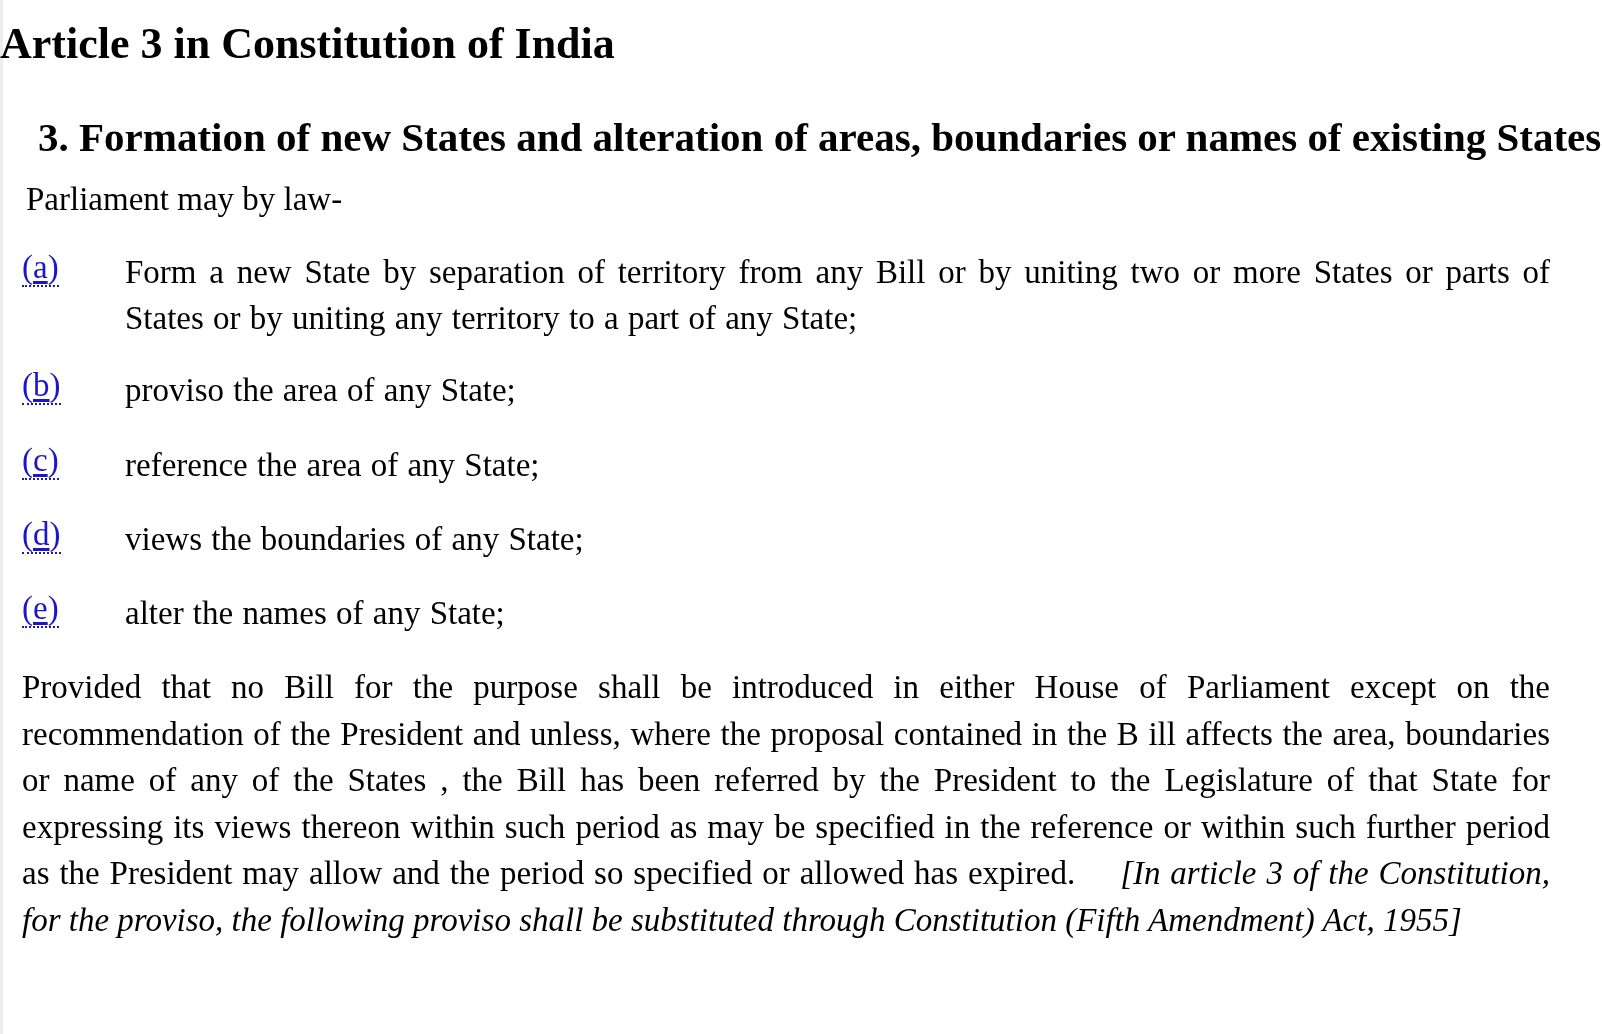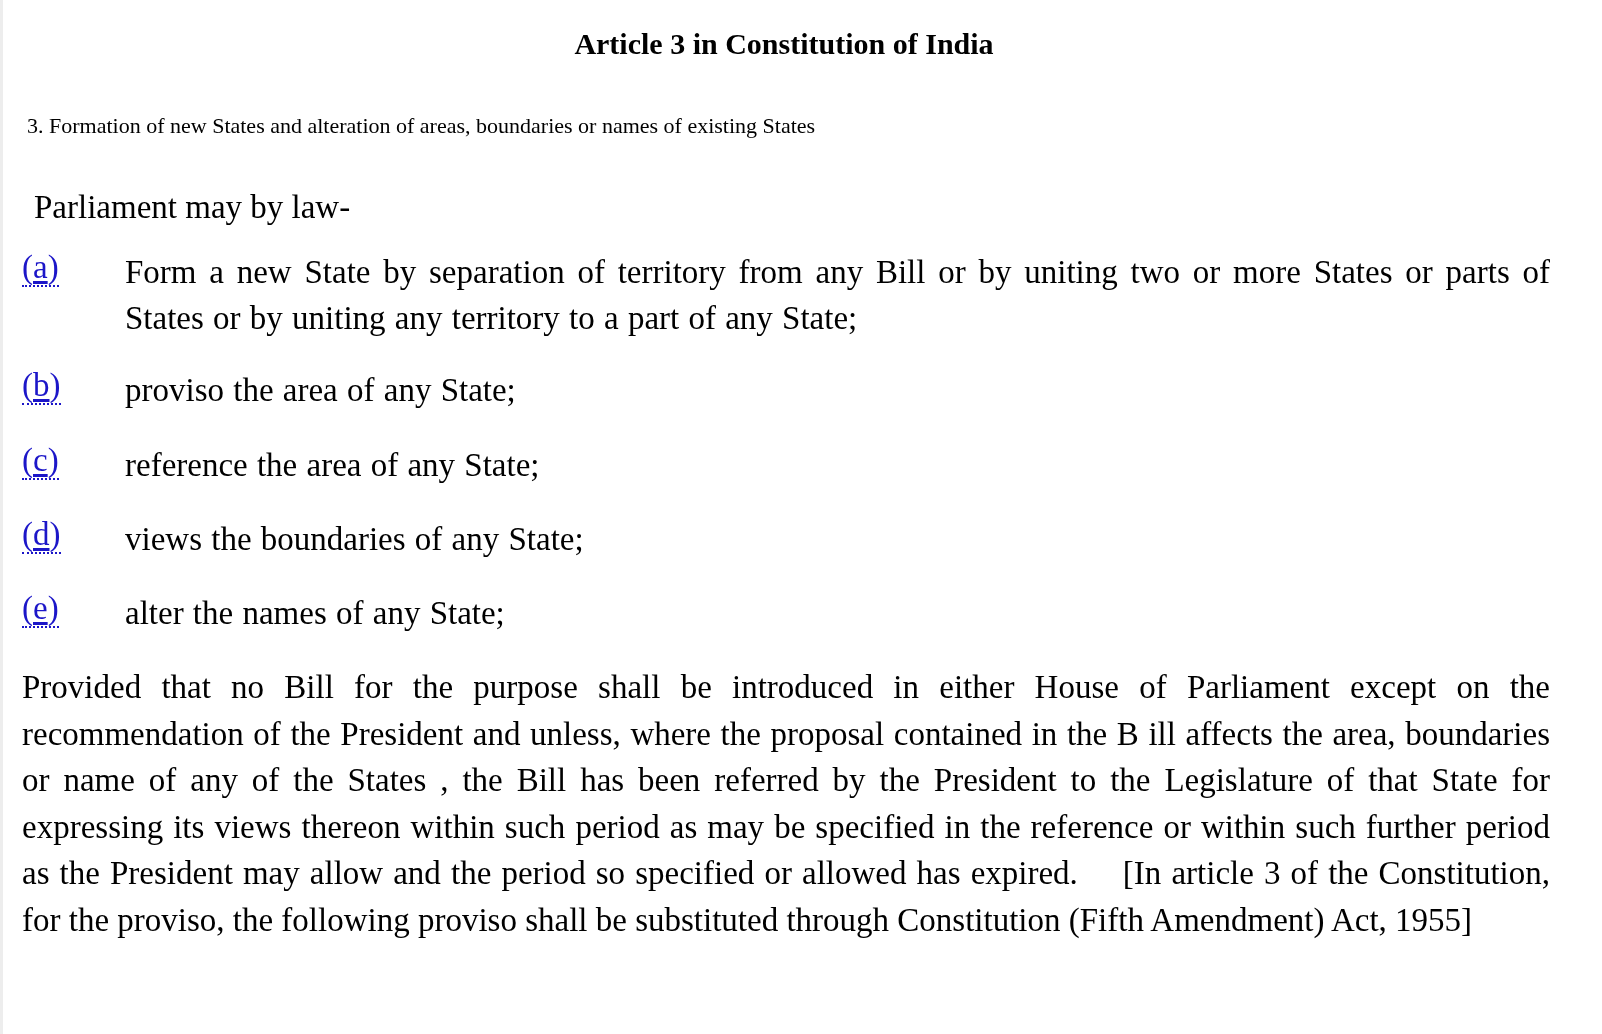--- a/index.html
+++ b/index.html
@@ -24,44 +24,44 @@
     .page {
       position: absolute;
       left: 22px;
       top: 0;
       width: 1528px;
     }
     .doc-title {
       position: absolute;
       left: 0; width: 1568px;
       top: 22px;
-      text-align: center;
+      text-align: left;
       font-family: "Liberation Serif", serif;
       font-weight: bold;
-      font-size: 30px;
+      font-size: 44px;
       line-height: 44px;
       margin: 0;
     }
     .section-heading {
       position: absolute;
       left: 0; top: 99px;
       font-family: "Liberation Serif", serif;
-      font-weight: normal;
-      font-size: 22px;
+      font-weight: bold;
+      font-size: 41px;
       line-height: 44px;
-      margin: 5px;
+      margin: 16px;
       white-space: nowrap;
     }
     .intro {
       position: absolute;
       left: 0; top: 173px;
       font-family: "Liberation Serif", serif;
       font-size: 33px;
       line-height: 44px;
-      margin: 12px;
+      margin: 4px;
       white-space: nowrap;
     }
     .clause {
       position: absolute;
       left: 0;
       width: 1528px;
       font-family: "Liberation Serif", serif;
       font-size: 33px;
       line-height: 46px;
     }
@@ -91,20 +91,21 @@
       position: absolute;
       left: 0; top: 664px;
       width: 1528px;
       font-family: "Liberation Serif", serif;
       font-size: 33px;
       line-height: 46.5px;
       text-align: justify;
       margin: 0;
     }
     .proviso .note {
+      font-style: italic;
       margin-left: 45px;
     }
   </style>
 </head>
 <body>
 
 <div class="left-rule"></div>
 
 <h1 class="doc-title">Article 3 in Constitution of India</h1>
 

